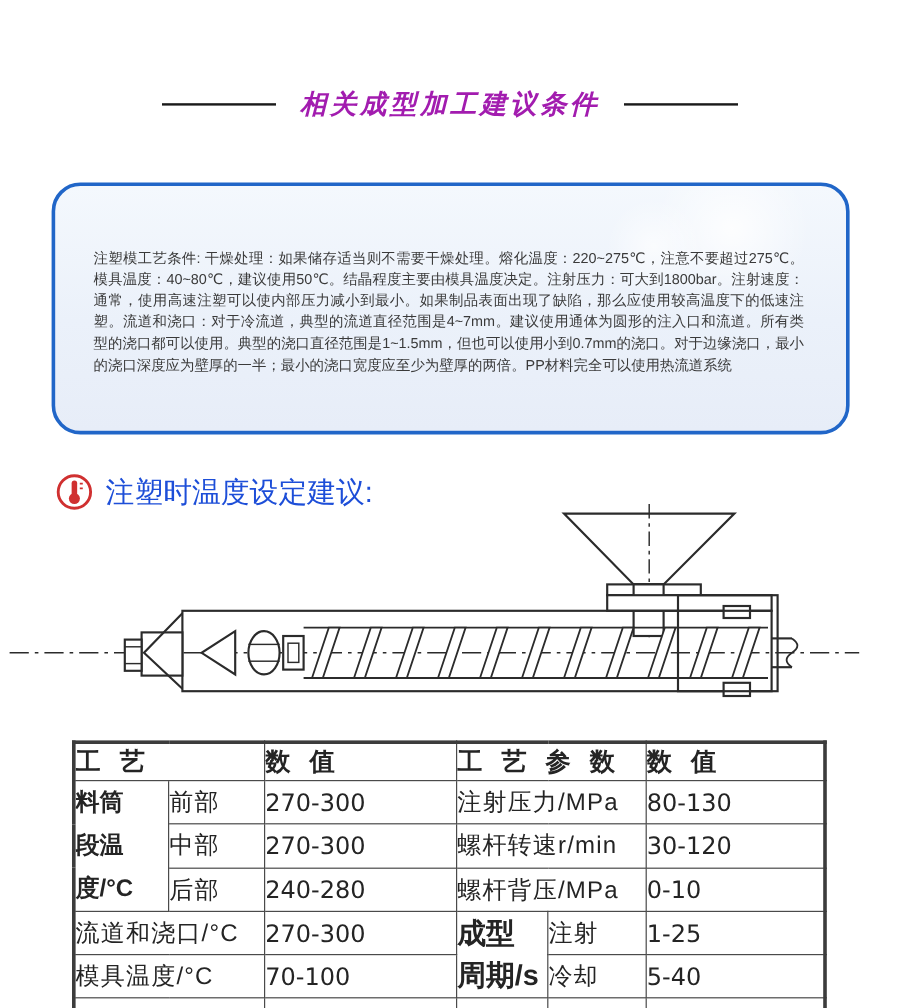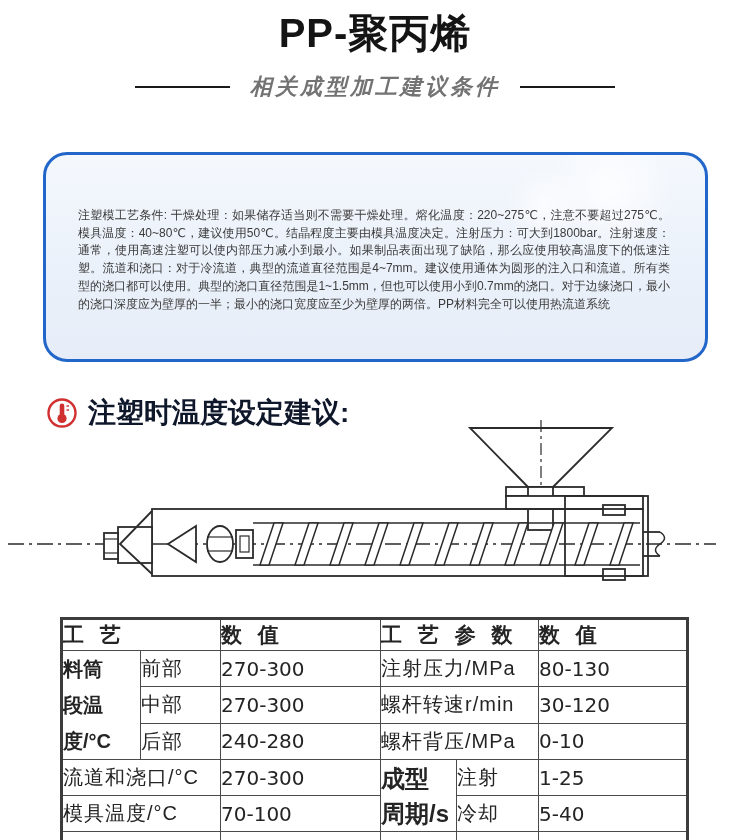--- a/index.html
+++ b/index.html
@@ -6,21 +6,21 @@
   html,body { width:750px; height:840px; overflow:hidden; background:#ffffff;
               font-family:"Liberation Sans","DejaVu Sans",sans-serif; }
   #stage { position:relative; width:750px; height:840px; background:#fff; overflow:hidden; }
 
   
   .page-title { position:absolute; top:6px; left:0; width:750px; text-align:center;
                 font-size:40px; font-weight:800; color:#141414; letter-spacing:1px; }
   .subtitle-row { position:absolute; top:72px; left:0; width:750px;
                   display:flex; align-items:center; justify-content:center; gap:20px; }
   .subtitle-dash { width:95px; height:2px; background:#1a1a1a; }
-  .page-subtitle { font-size:22px; font-weight:700; font-style:italic; color:#737373;
+  .page-subtitle { font-size:22px; font-weight:700; font-style:italic; color:#a21caf;
                    letter-spacing:3px; }
 
   
   .notice-box { position:absolute; left:43px; top:152px; width:665px; height:210px;
                 border:3px solid #2166c8; border-radius:24px;
                 background:linear-gradient(180deg,#f4f8fd 0%,#ebf1fa 55%,#e7edf8 100%);
                 overflow:hidden; }
   .notice-bubble1 { position:absolute; right:30px; top:-30px; width:130px; height:130px;
                     border-radius:50%;
                     background:radial-gradient(circle,rgba(255,255,255,.85) 0%,rgba(255,255,255,0) 70%); }
@@ -28,21 +28,21 @@
                     border-radius:50%;
                     background:radial-gradient(circle,rgba(255,255,255,.7) 0%,rgba(255,255,255,0) 70%); }
   .notice-heading-row { position:absolute; left:13px; top:22px; display:flex;
                         align-items:center; gap:10px; }
   .notice-heading { font-size:25px; font-weight:800; color:#121212; }
   .notice-body { position:absolute; left:32px; top:52px; width:592px;
                  font-size:12px; line-height:17.7px; color:#3a3a3a; text-align:justify; }
 
   
   .temp-row { position:absolute; left:46px; top:394px; display:flex; align-items:center; gap:10px; }
-  .temp-heading { font-size:28px; font-weight:700; color:#0f172a; }
+  .temp-heading { font-size:24px; font-weight:400; color:#1d4ed8; }
 
   
   .diagram { position:absolute; left:0; top:420px; width:750px; height:200px; }
 
   
   .ptable { position:absolute; left:60px; top:617px; border-collapse:collapse;
             table-layout:fixed; width:626px; background:#fff; }
   .ptable td { border:1.6px solid #4a4a4a; vertical-align:middle;
                color:#242424; overflow:hidden; }
   .ptable { border:3px solid #3c3c3c; }
@@ -52,21 +52,20 @@
   .num { font-size:20px; font-weight:500; font-family:"DejaVu Sans",sans-serif; }
   .barrel-cell div { line-height:36px; font-size:20px; font-weight:600; }
   .cycle-cell div { line-height:35px; font-size:24px; font-weight:600; }
   .ptable tr.cut td { height:14px; border-bottom:none; }
 </style>
 </head>
 <body>
 
 <div id="stage">
 
-  <div class="page-title">PP-聚丙烯</div>
 
   <div class="subtitle-row">
     <div class="subtitle-dash"></div>
     <div class="page-subtitle">相关成型加工建议条件</div>
     <div class="subtitle-dash"></div>
   </div>
 
   <div class="notice-box">
     <div class="notice-bubble1"></div>
     <div class="notice-bubble2"></div>

